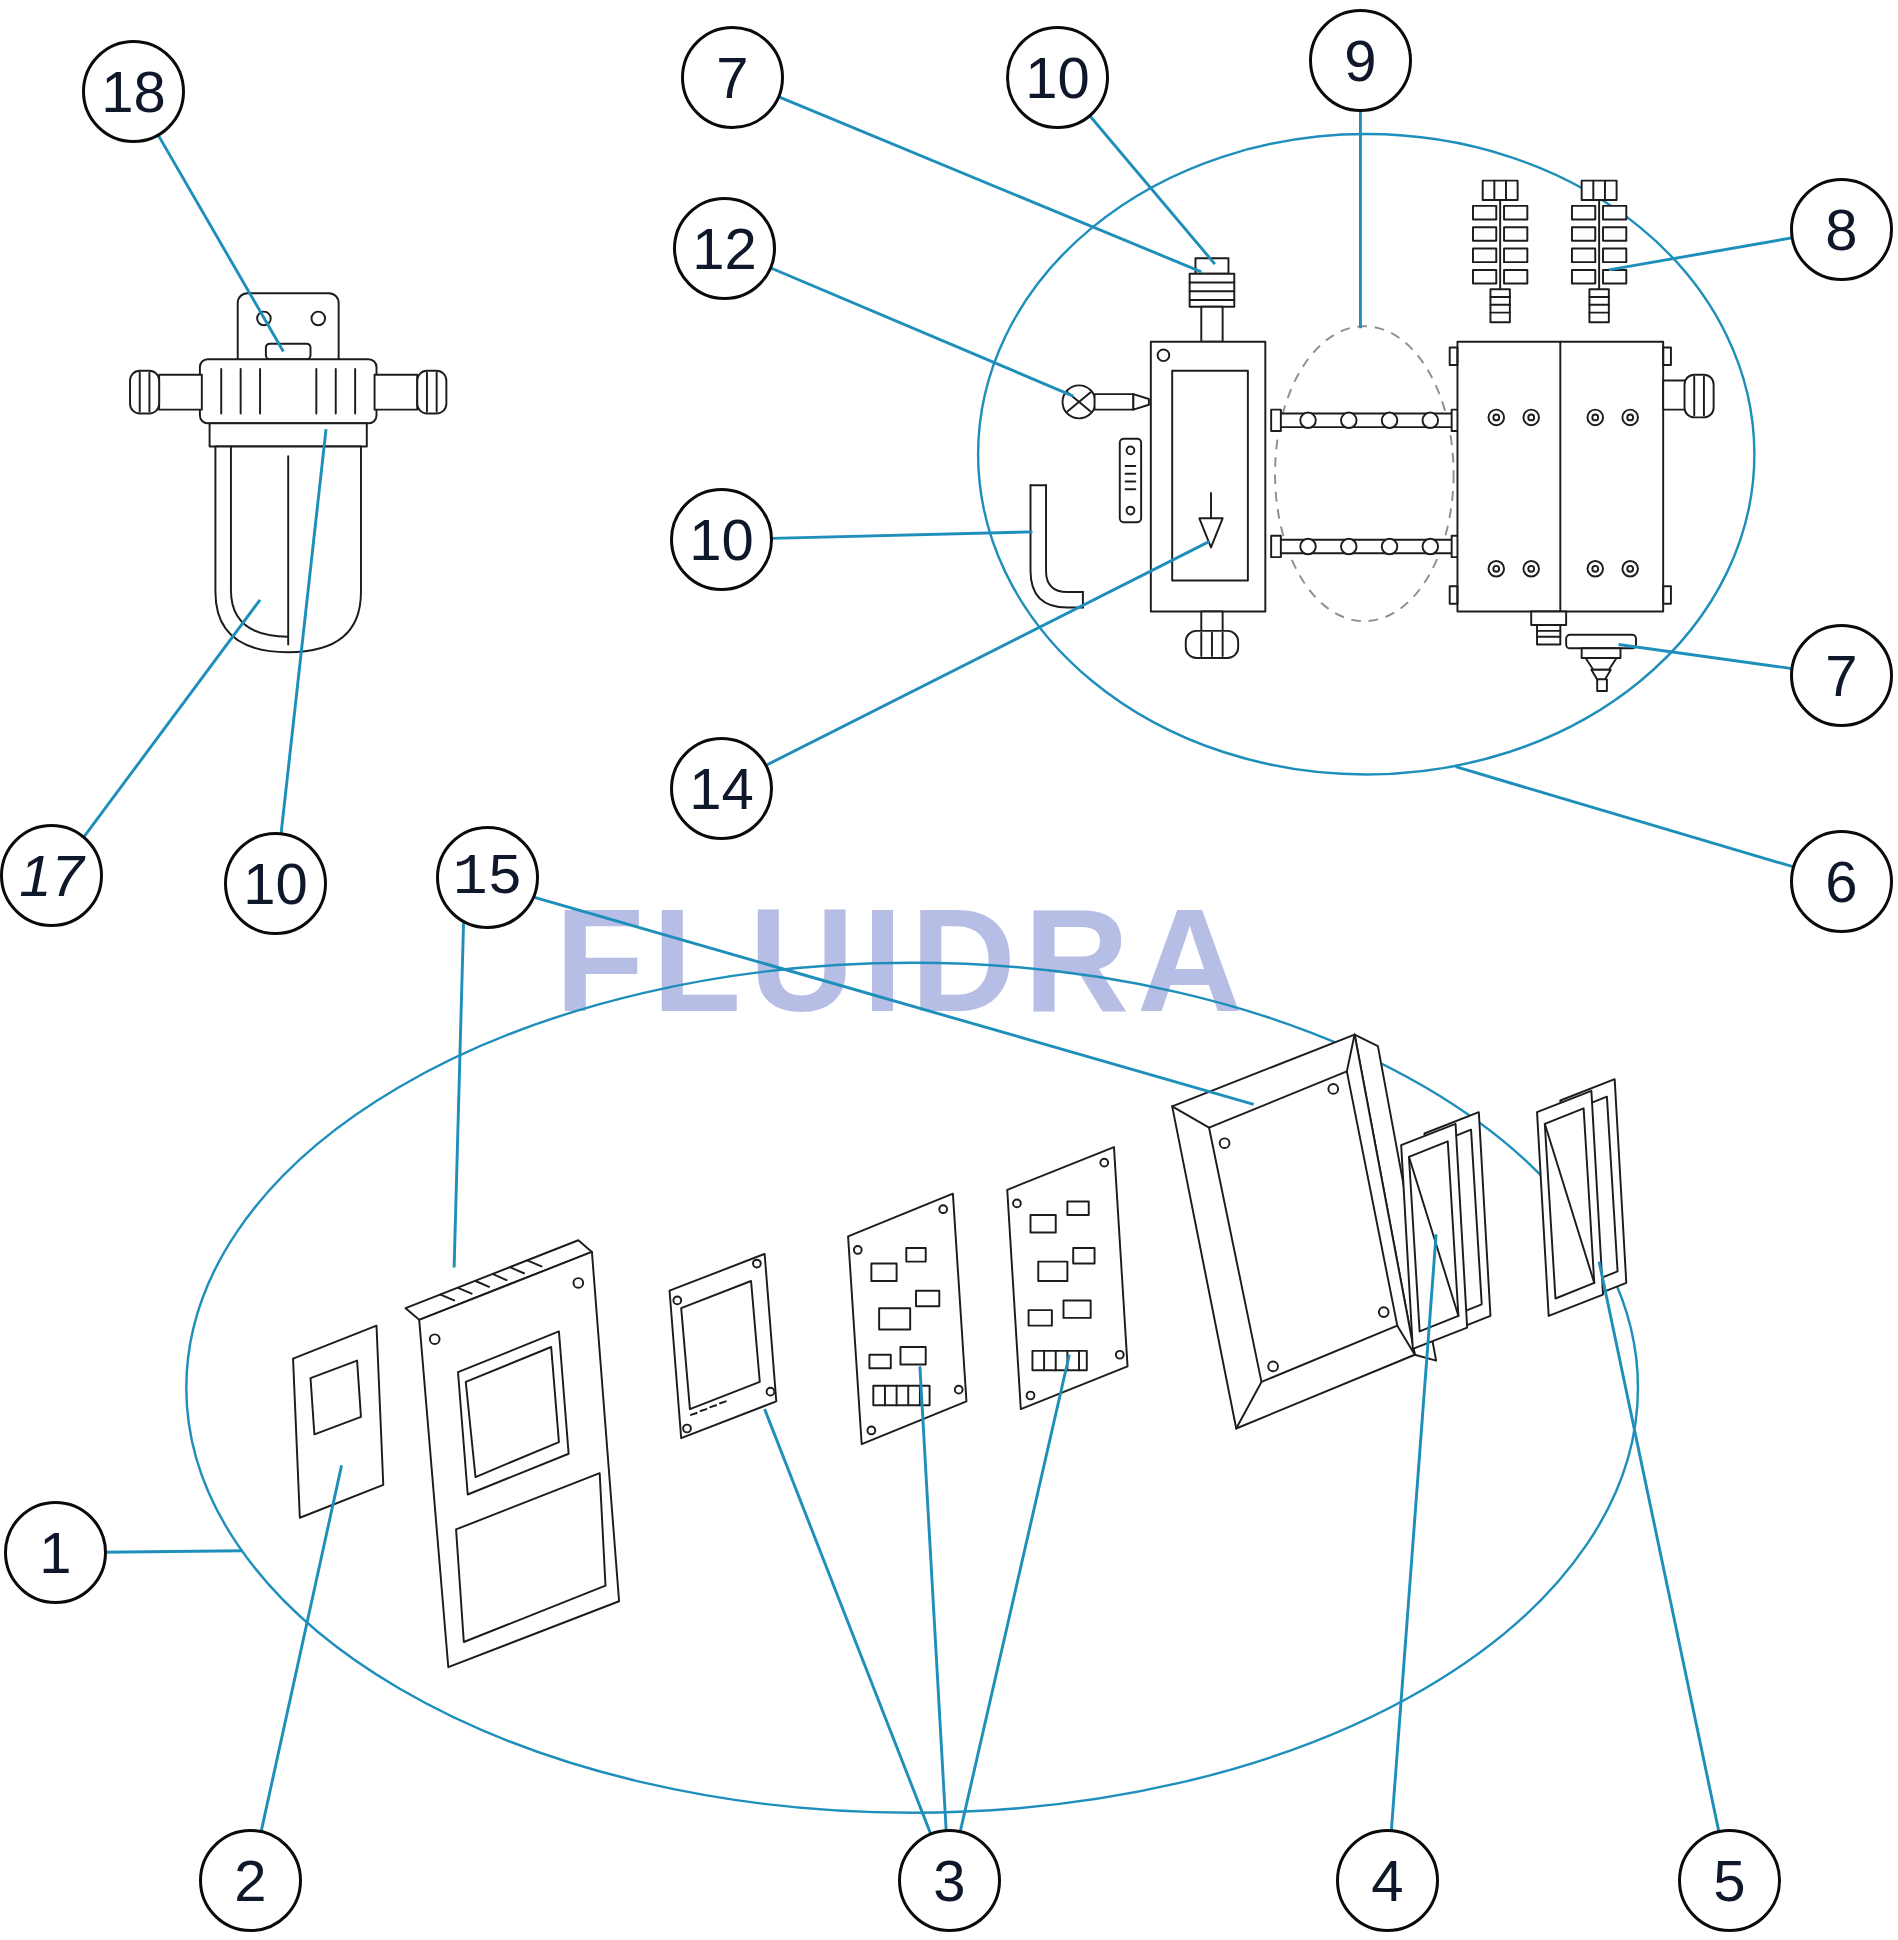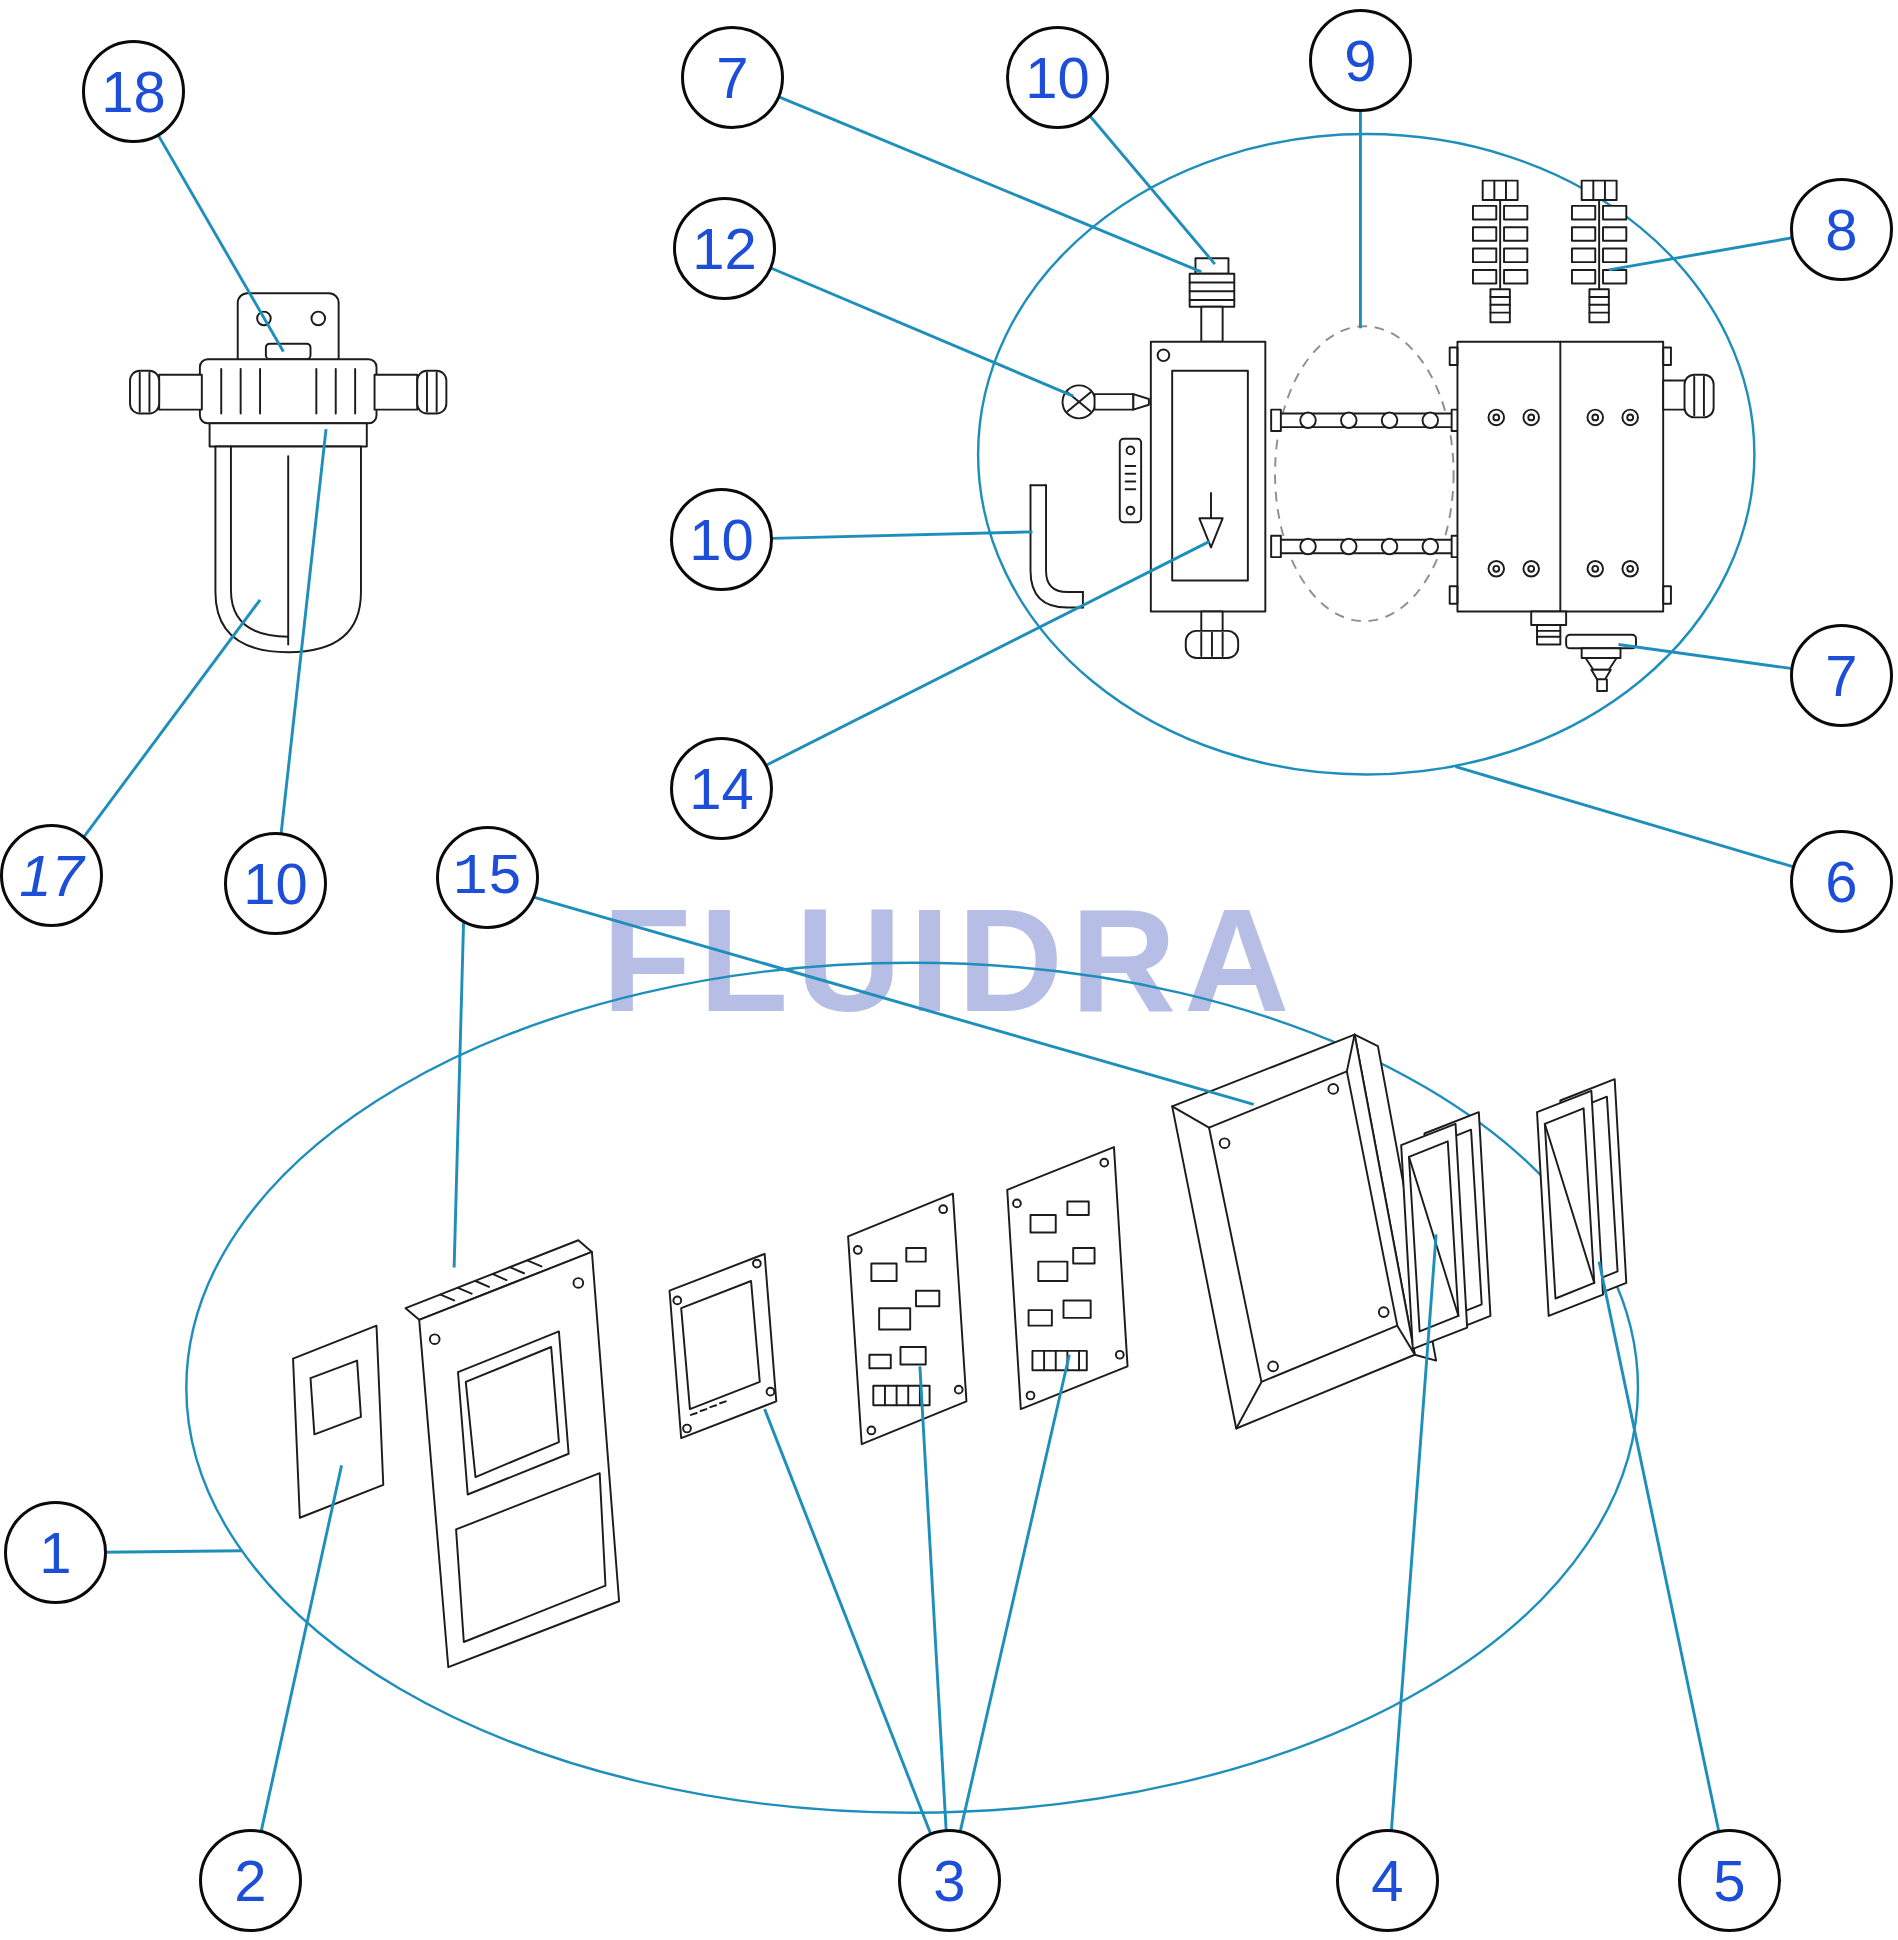--- a/index.html
+++ b/index.html
@@ -7,31 +7,31 @@
   .canvas {
     position: relative; width: 1898px; height: 1941px;
     background: var(--background, #ffffff);
     font-family: "Liberation Sans", sans-serif;
     overflow: hidden;
   }
   .watermark {
     position: absolute; left: 555px; top: 888px;
     font-size: 146px; font-weight: bold; letter-spacing: 7.8px; line-height: 1;
     color: var(--watermark-text, #b7bee6);
-    z-index: 1; user-select: none; white-space: nowrap; margin-left: 47px;
+    z-index: 1; user-select: none; white-space: nowrap;
   }
   .art-layer { position: absolute; left: 0; top: 0; z-index: 2; }
   .callout {
     position: absolute; z-index: 3;
     width: 103px; height: 103px;
     background: var(--callout-fill, #ffffff);
     border: 3.9px solid var(--callout-border, #0a0a0a);
     border-radius: 50%;
     display: flex; align-items: center; justify-content: center;
-    font-size: 58px; color: #1d4ed8;
+    font-size: 58px; color: #0f172a;
   }
   .art  { stroke: var(--line-art, #1c1c1c); fill: none;    stroke-width: 2;   stroke-linejoin: round; stroke-linecap: round; }
   .artf { stroke: var(--line-art, #1c1c1c); fill: #ffffff; stroke-width: 2;   stroke-linejoin: round; }
   .leader   { stroke: var(--leader-line, #1e8fba); stroke-width: 3;   fill: none; }
   .boundary { stroke: var(--leader-line, #1e8fba); stroke-width: 2.5; fill: none; }
   .dashedzone { stroke: #8f8f8f; stroke-width: 2; stroke-dasharray: 10 8; fill: none; }
 </style>
 </head>
 <body>
 

